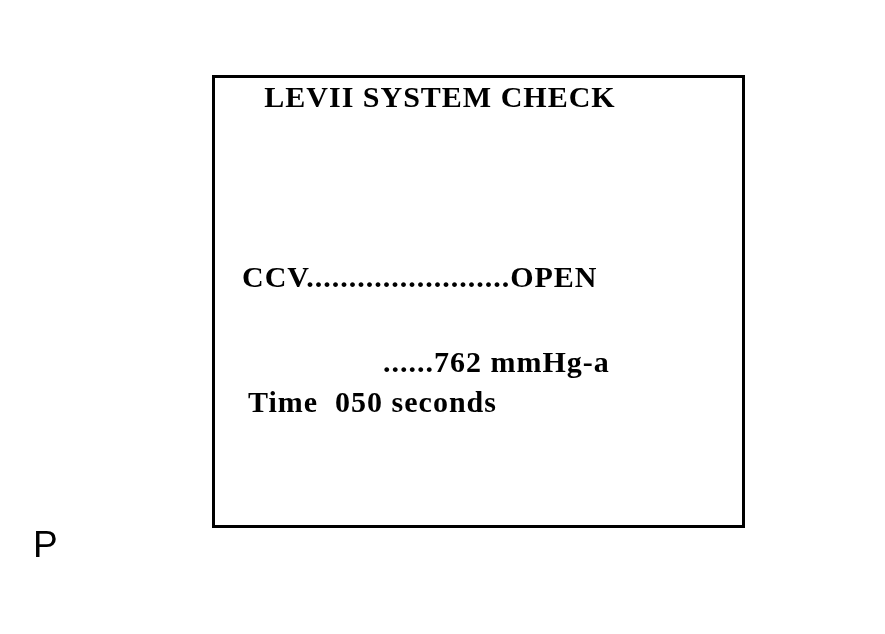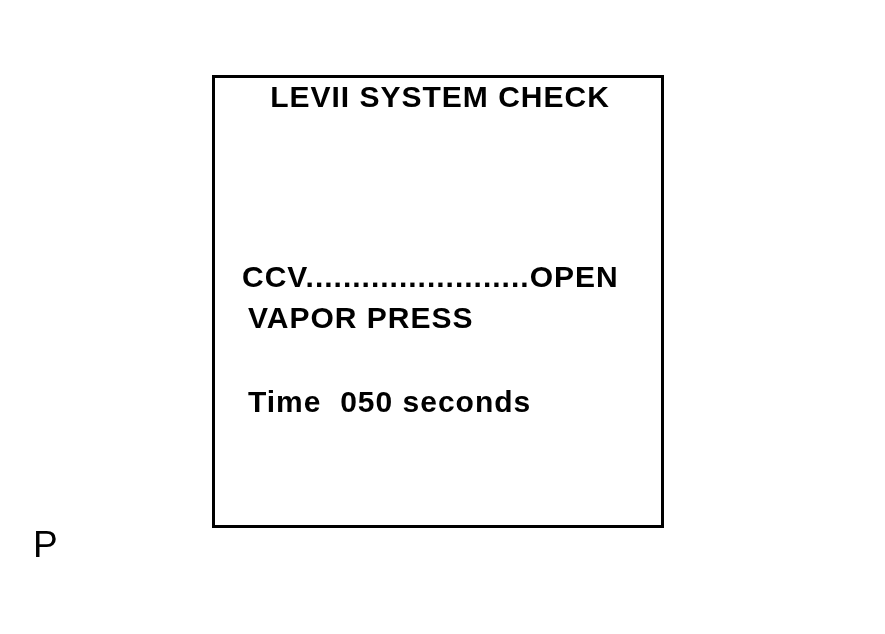--- a/index.html
+++ b/index.html
@@ -18,24 +18,25 @@
     width: 885px;
     height: 634px;
     background: var(--paper);
     font-family: "Liberation Sans", sans-serif;
     color: var(--ink);
   }
   .display-box {
     position: absolute;
     left: 212px;
     top: 75px;
-    width: 452px;
+    width: 533px;
     height: 453px;
     border: 3px solid var(--ink);
     background: var(--paper);
+    font-family: Liberation Serif, serif;
   }
   .line {
     position: absolute;
     white-space: pre;
     font-weight: bold;
     font-size: 30px;
     line-height: 30px;
     letter-spacing: 1px;
     color: var(--ink);
   }
@@ -76,22 +77,22 @@
 
 <div class="canvas">
 
   <div class="display-box">
     <div class="line centered screen-title">LEVII SYSTEM CHECK</div>
 
 
 
     <div class="line readout-ccv">CCV........................OPEN</div>
 
-    <div class="line readout-vapor">VAPOR PRESS</div>
 
+    <div class="line vapor-value">......762 mmHg-a</div>
 
     <div class="line readout-time">Time  050 seconds</div>
 
   </div>
 
   <div class="page-marker">P</div>
 
 
 </div>
 

